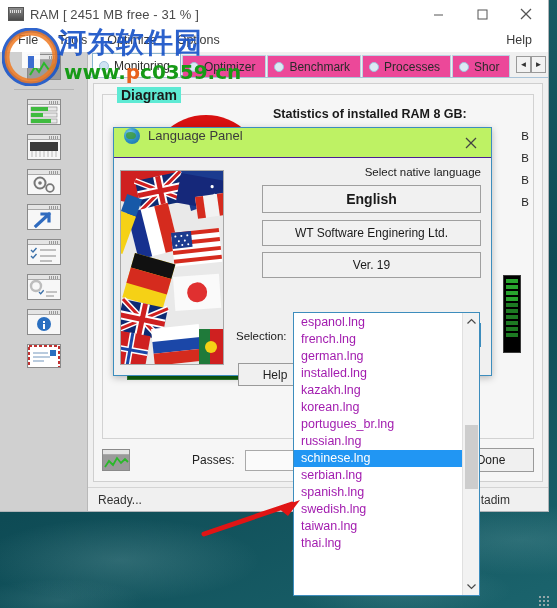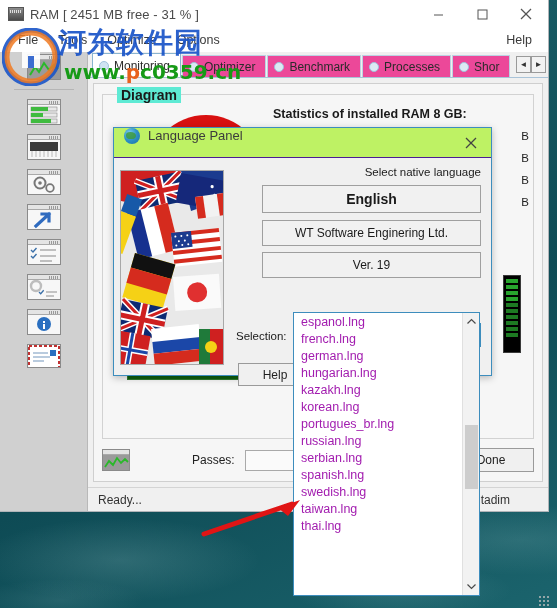--- a/index.html
+++ b/index.html
@@ -783,25 +783,26 @@
 
     <div class="help-btn">Help</div>
   </div>
 </div>
 
 <div class="dropdown">
   <div class="dd-list">
     <div class="dd-item">espanol.lng</div>
     <div class="dd-item">french.lng</div>
     <div class="dd-item">german.lng</div>
-    <div class="dd-item">hungarian.lng</div>
+    <div class="dd-item">installed.lng</div>
     <div class="dd-item">kazakh.lng</div>
     <div class="dd-item">korean.lng</div>
     <div class="dd-item">portugues_br.lng</div>
     <div class="dd-item">russian.lng</div>
+    <div class="dd-item selected">schinese.lng</div>
     <div class="dd-item">serbian.lng</div>
     <div class="dd-item">spanish.lng</div>
     <div class="dd-item">swedish.lng</div>
     <div class="dd-item">taiwan.lng</div>
     <div class="dd-item">thai.lng</div>
   </div>
   <div class="dd-scroll">
     <div class="dd-arrow">
       <svg width="9" height="6" viewBox="0 0 9 6">
           <path d="M0.5 5.5 L4.5 1.5 L8.5 5.5" fill="none" stroke="#4a4a4a" stroke-width="1.2"></path>

